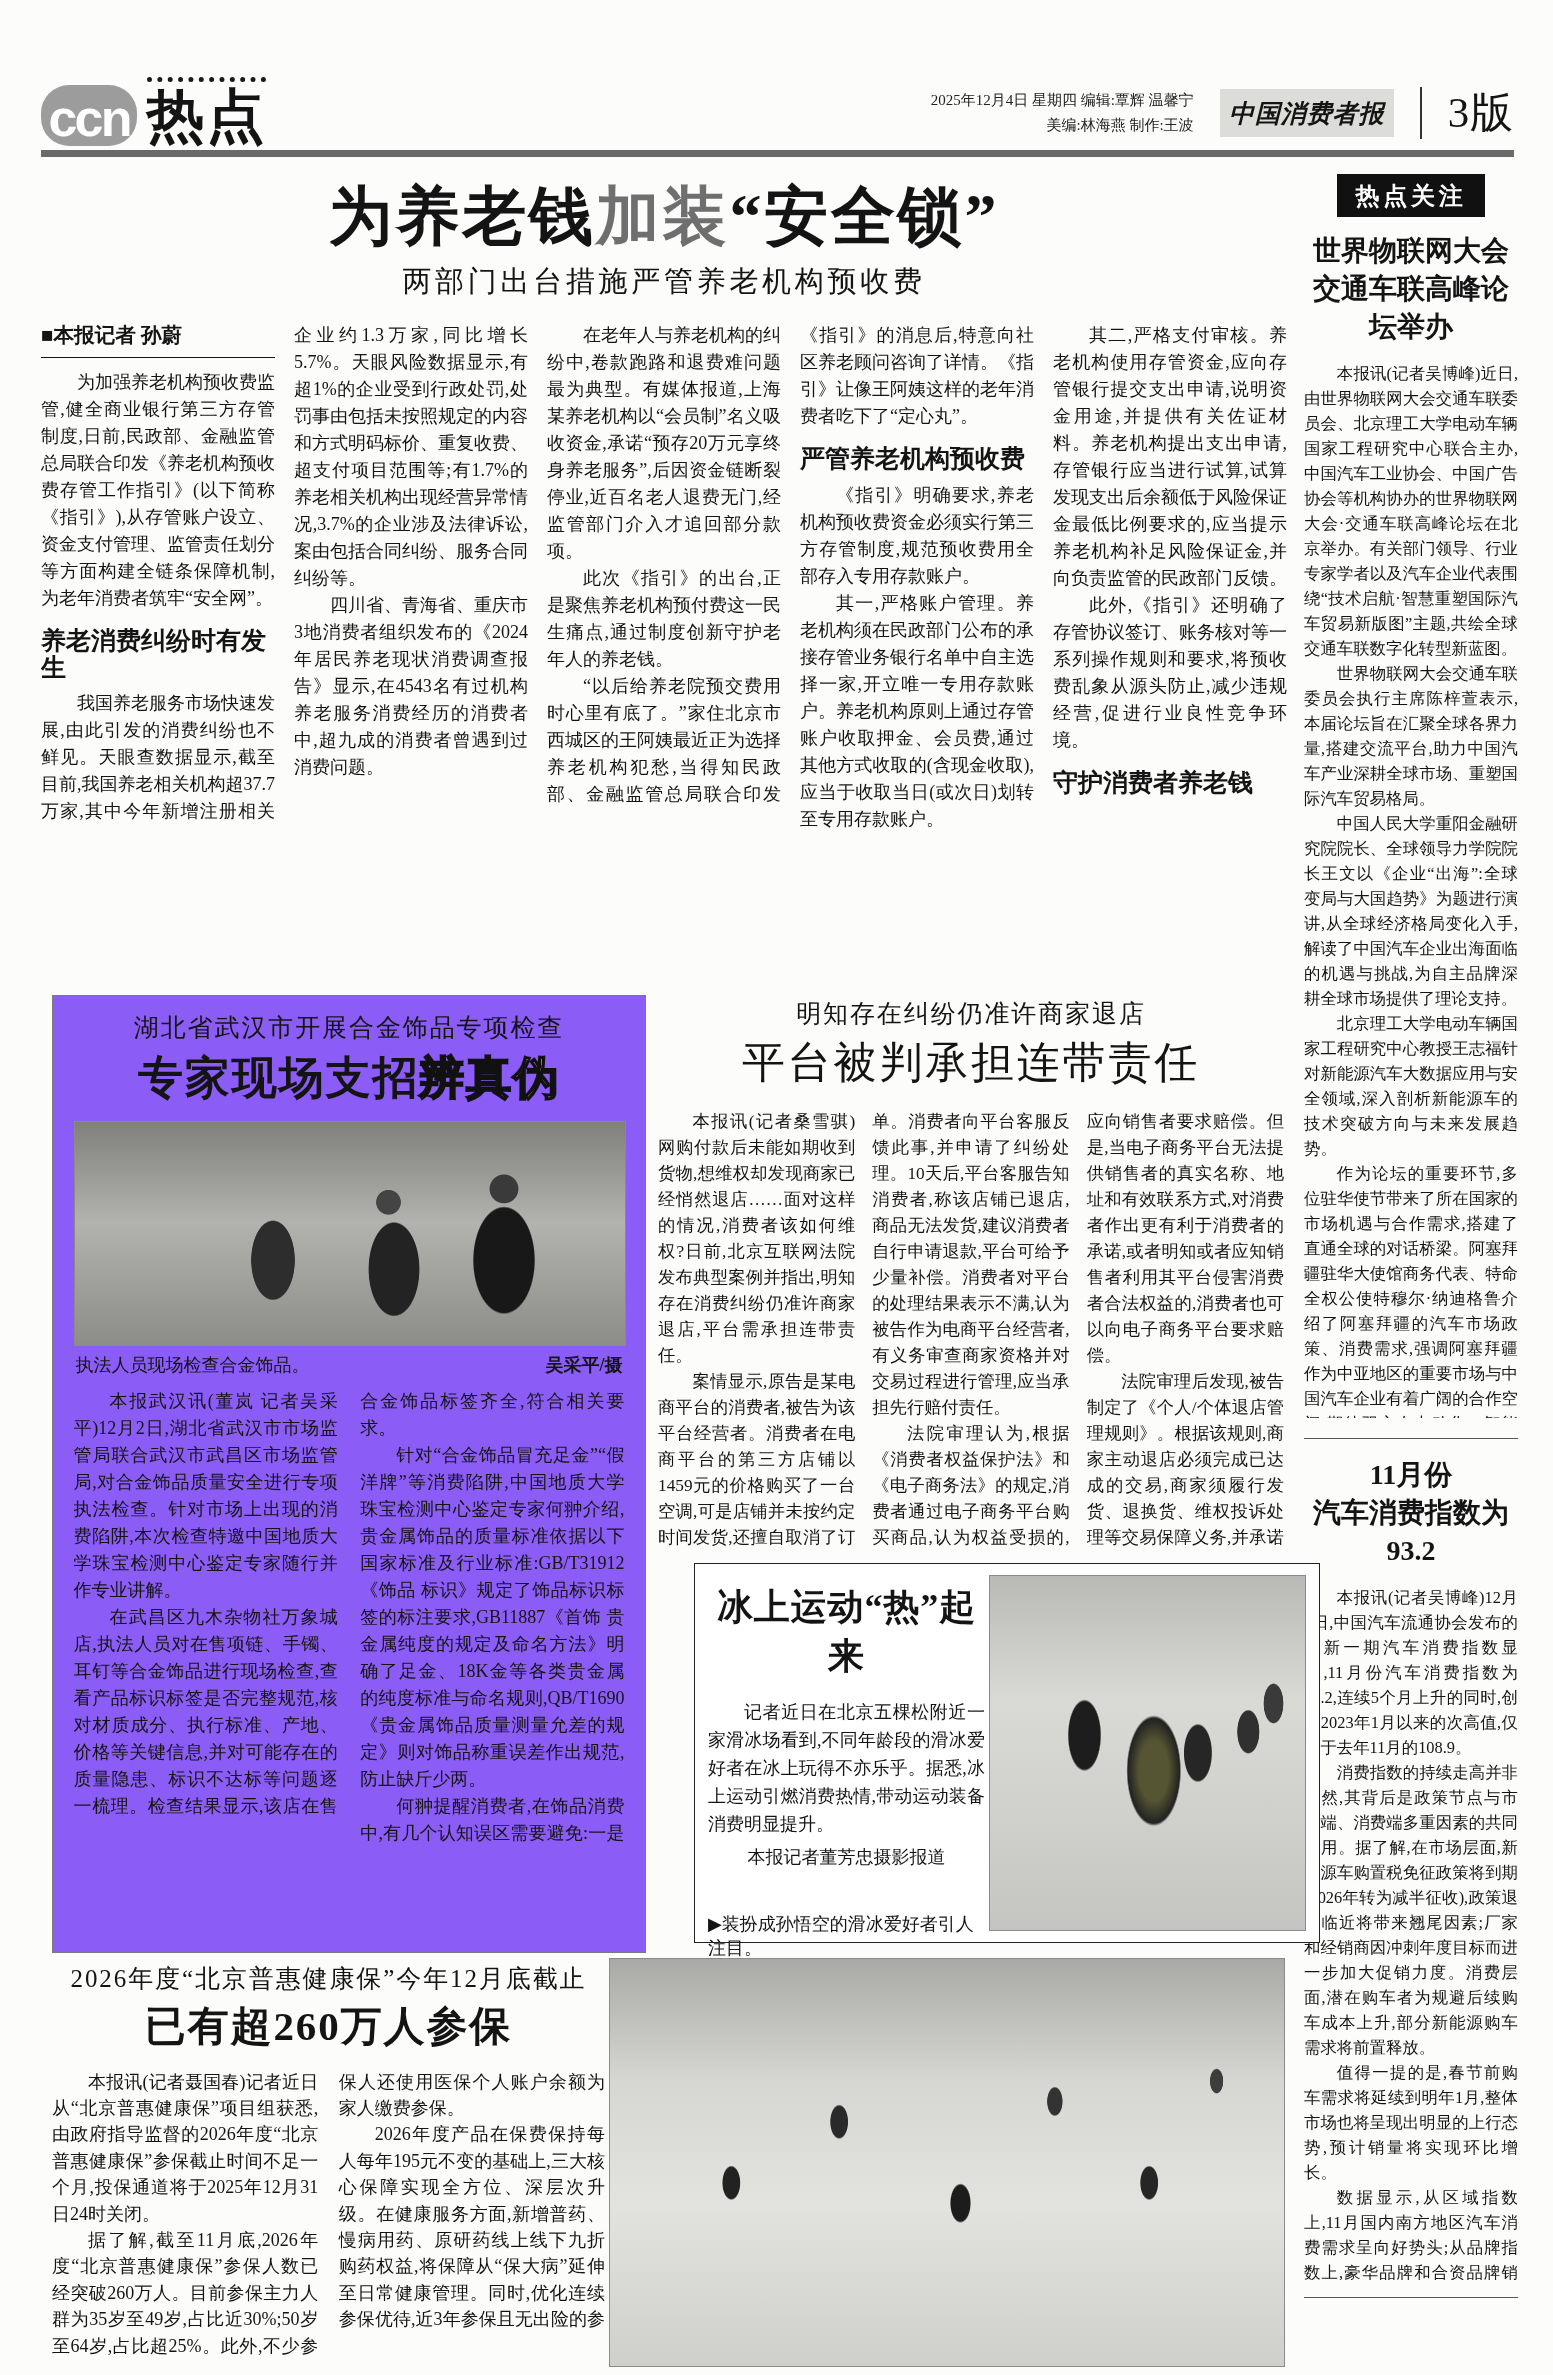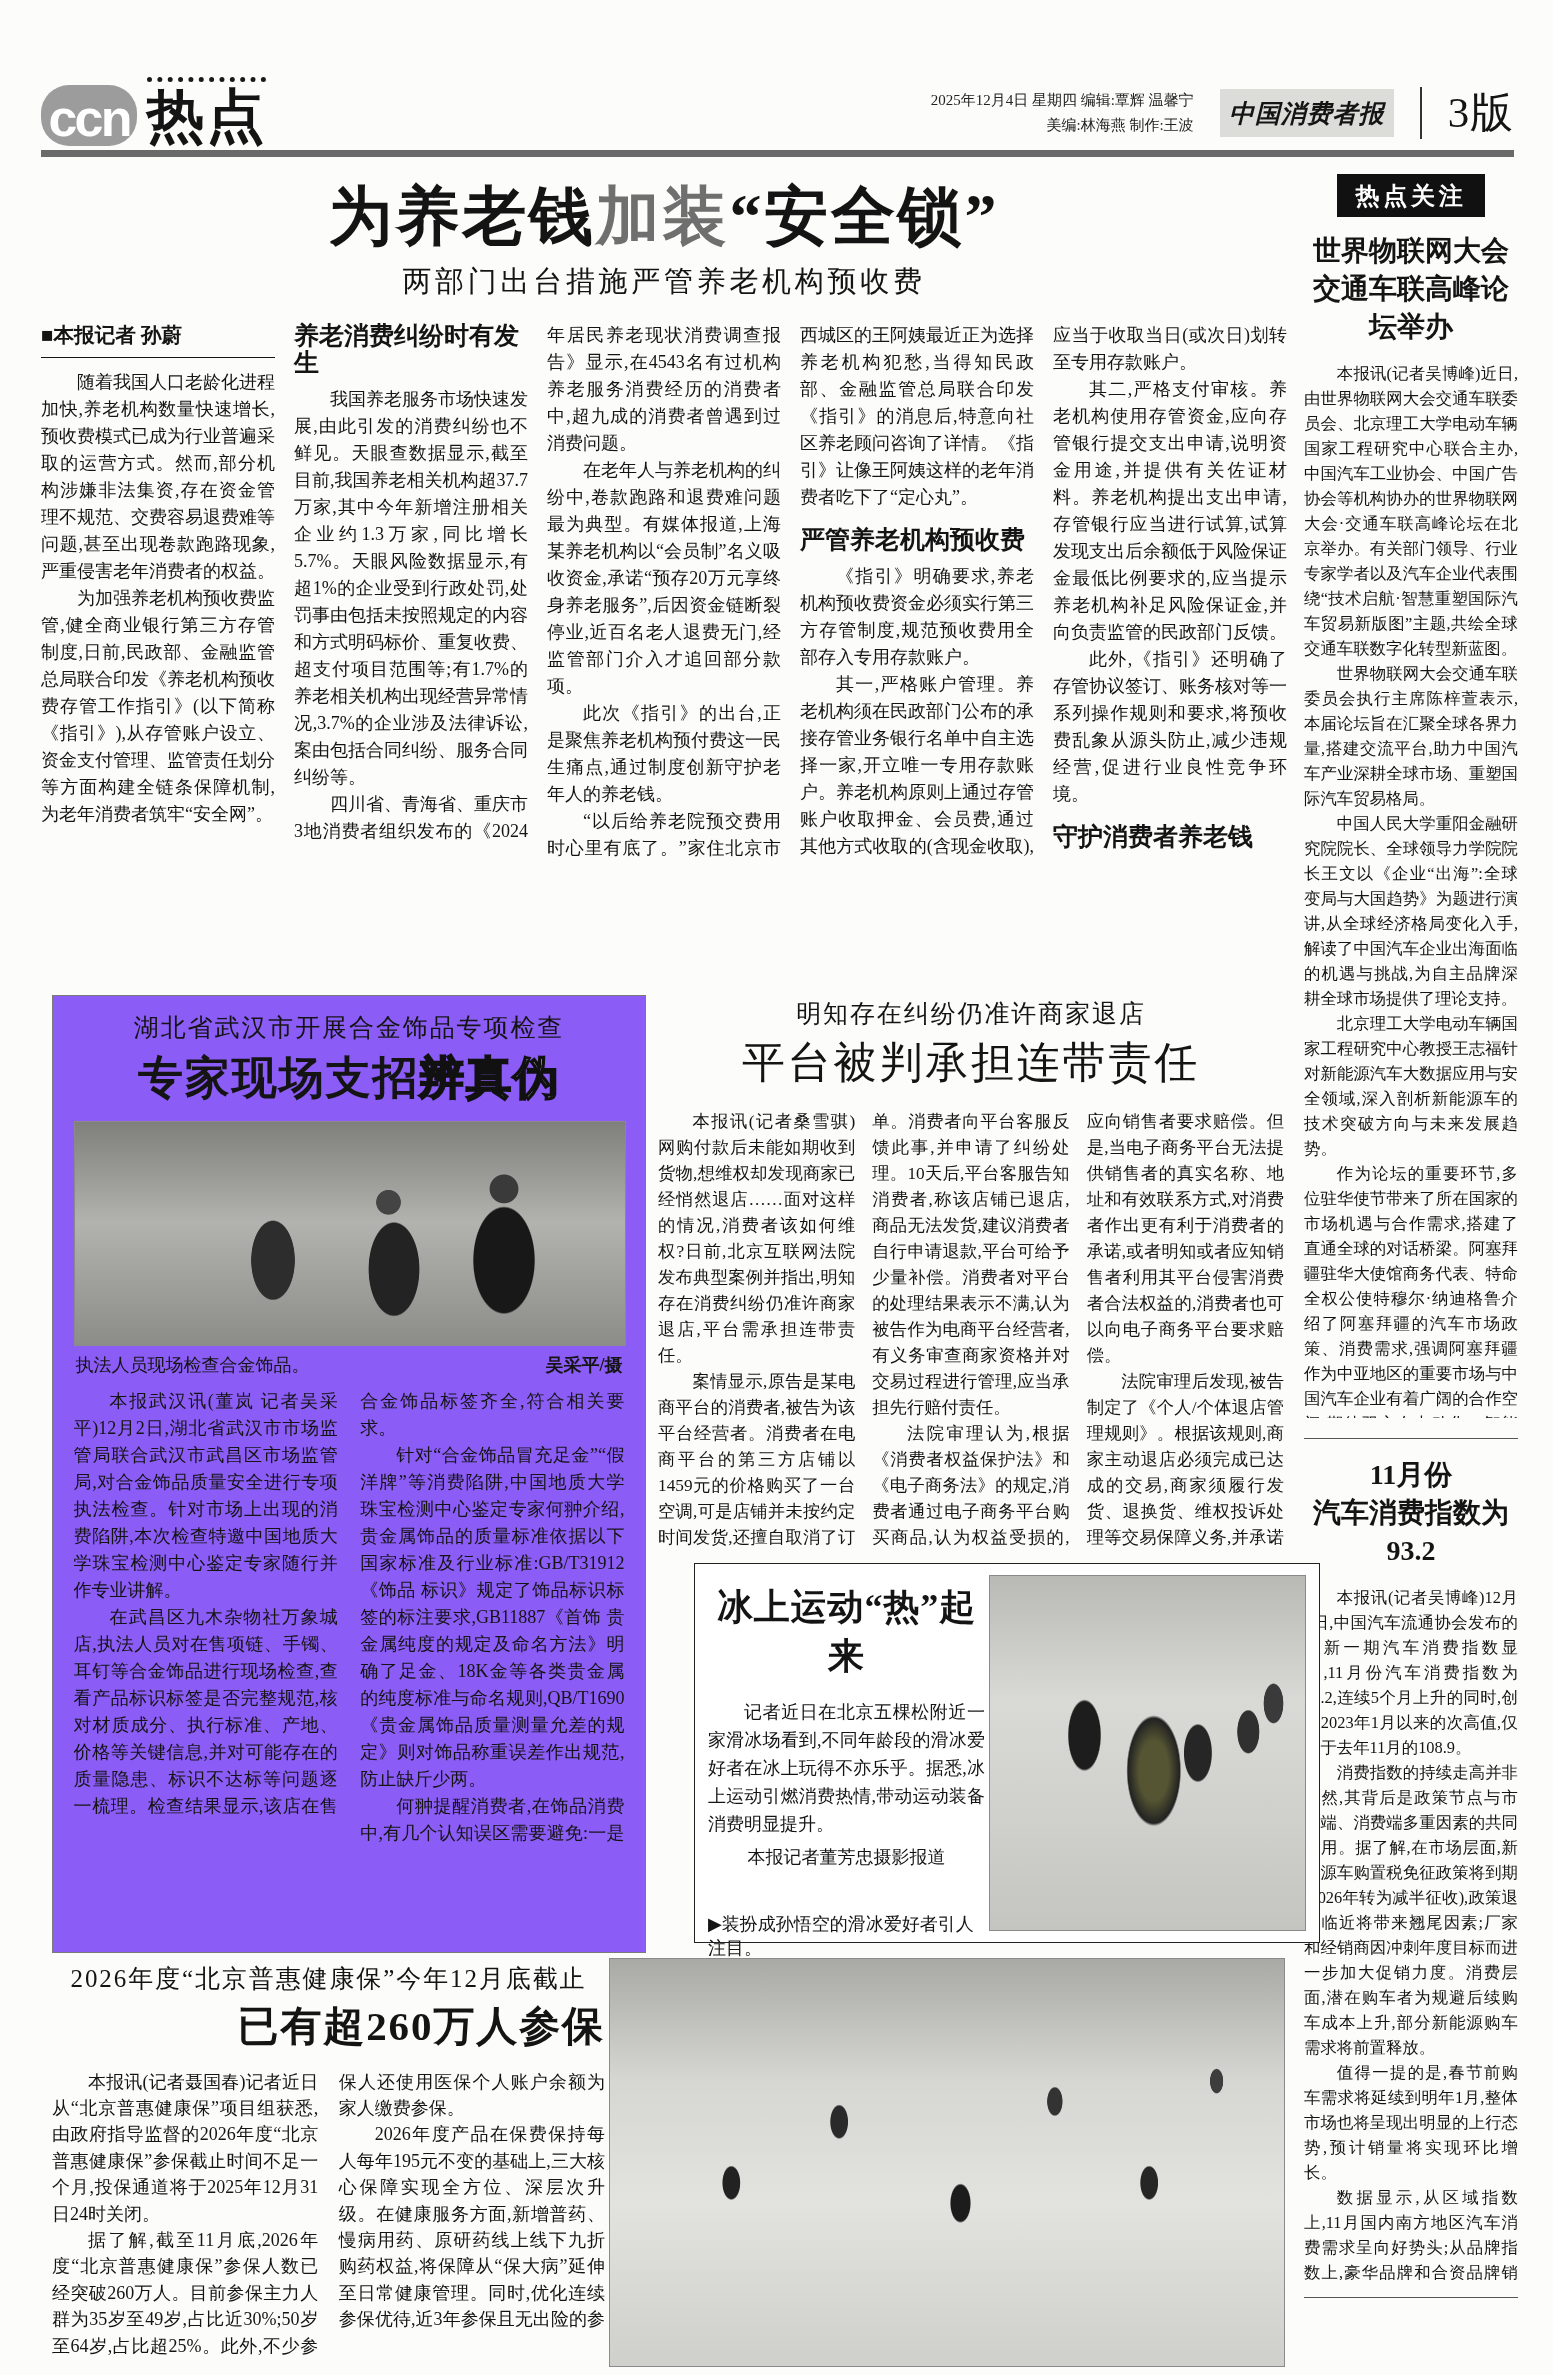--- a/index.html
+++ b/index.html
@@ -82,21 +82,21 @@
   .ice-photo{flex:1;
     background:
       radial-gradient(28px 60px at 30% 45%, #1d1d1d 56%, transparent 60%),
       radial-gradient(37px 75px at 52% 55%, #553 40%, #222 70%, transparent 74%),
       radial-gradient(24px 49px at 66% 50%, #262626 56%, transparent 60%),
       radial-gradient(19px 37px at 82% 44%, #303030 56%, transparent 60%),
       radial-gradient(17px 34px at 90% 36%, #3a3a3a 56%, transparent 60%),
       linear-gradient(180deg,#b9b9b5 0%,#d9d9d5 35%,#cfcfcb 70%,#c4c4c0 100%);}
   
   .huimin{position:absolute;left:52px;top:1960px;width:553px;height:408px;}
-  .huimin-title{font-size:41px;font-weight:900;text-align:right;margin:3.7px 0 15px;letter-spacing:1.9px;}
+  .huimin-title{font-size:41px;font-weight:900;text-align:center;margin:3.7px 0 15px;letter-spacing:1.9px;}
   .huimin-cols{column-count:2;column-gap:20.6px;height:298px;overflow:hidden;
                font-size:18px;line-height:26.4px;}
   
   .rink-photo{position:absolute;left:609px;top:1958px;width:676px;height:409px;box-sizing:border-box;
     background:
       radial-gradient(15px 28px at 18% 55%, #222 56%, transparent 62%),
       radial-gradient(15px 28px at 34% 40%, #2a2a2a 56%, transparent 62%),
       radial-gradient(17px 32px at 52% 60%, #1c1c1c 56%, transparent 62%),
       radial-gradient(13px 24px at 66% 35%, #333 56%, transparent 62%),
       radial-gradient(15px 28px at 80% 55%, #262626 56%, transparent 62%),
@@ -125,21 +125,20 @@
   </div>
   <div class="top-rule"></div>
 
   <div class="lead">
     <div class="lead-head">
       <h1 class="lead-title"><span>为养老钱</span><span class="lt-light">加装</span><span>“安全锁”</span></h1>
       <div class="lead-sub">两部门出台措施严管养老机构预收费</div>
     </div>
     <div class="lead-cols">
         <div class="flow-byline">■本报记者  孙蔚</div>
-        <p class="flow-para">随着我国人口老龄化进程加快,养老机构数量快速增长,预收费模式已成为行业普遍采取的运营方式。然而,部分机构涉嫌非法集资,存在资金管理不规范、交费容易退费难等问题,甚至出现卷款跑路现象,严重侵害老年消费者的权益。</p>
         <p class="flow-para">为加强养老机构预收费监管,健全商业银行第三方存管制度,日前,民政部、金融监管总局联合印发《养老机构预收费存管工作指引》(以下简称《指引》),从存管账户设立、资金支付管理、监管责任划分等方面构建全链条保障机制,为老年消费者筑牢“安全网”。</p>
         <h3 class="flow-subhead">养老消费纠纷时有发生</h3>
         <p class="flow-para">我国养老服务市场快速发展,由此引发的消费纠纷也不鲜见。天眼查数据显示,截至目前,我国养老相关机构超37.7万家,其中今年新增注册相关企业约1.3万家,同比增长5.7%。天眼风险数据显示,有超1%的企业受到行政处罚,处罚事由包括未按照规定的内容和方式明码标价、重复收费、超支付项目范围等;有1.7%的养老相关机构出现经营异常情况,3.7%的企业涉及法律诉讼,案由包括合同纠纷、服务合同纠纷等。</p>
         <p class="flow-para">四川省、青海省、重庆市3地消费者组织发布的《2024年居民养老现状消费调查报告》显示,在4543名有过机构养老服务消费经历的消费者中,超九成的消费者曾遇到过消费问题。</p>
         <p class="flow-para">在老年人与养老机构的纠纷中,卷款跑路和退费难问题最为典型。有媒体报道,上海某养老机构以“会员制”名义吸收资金,承诺“预存20万元享终身养老服务”,后因资金链断裂停业,近百名老人退费无门,经监管部门介入才追回部分款项。</p>
         <p class="flow-para">此次《指引》的出台,正是聚焦养老机构预付费这一民生痛点,通过制度创新守护老年人的养老钱。</p>
         <p class="flow-para">“以后给养老院预交费用时心里有底了。”家住北京市西城区的王阿姨最近正为选择养老机构犯愁,当得知民政部、金融监管总局联合印发《指引》的消息后,特意向社区养老顾问咨询了详情。《指引》让像王阿姨这样的老年消费者吃下了“定心丸”。</p>
         <h3 class="flow-subhead">严管养老机构预收费</h3>
         <p class="flow-para">《指引》明确要求,养老机构预收费资金必须实行第三方存管制度,规范预收费用全部存入专用存款账户。</p>
         <p class="flow-para">其一,严格账户管理。养老机构须在民政部门公布的承接存管业务银行名单中自主选择一家,开立唯一专用存款账户。养老机构原则上通过存管账户收取押金、会员费,通过其他方式收取的(含现金收取),应当于收取当日(或次日)划转至专用存款账户。</p>

